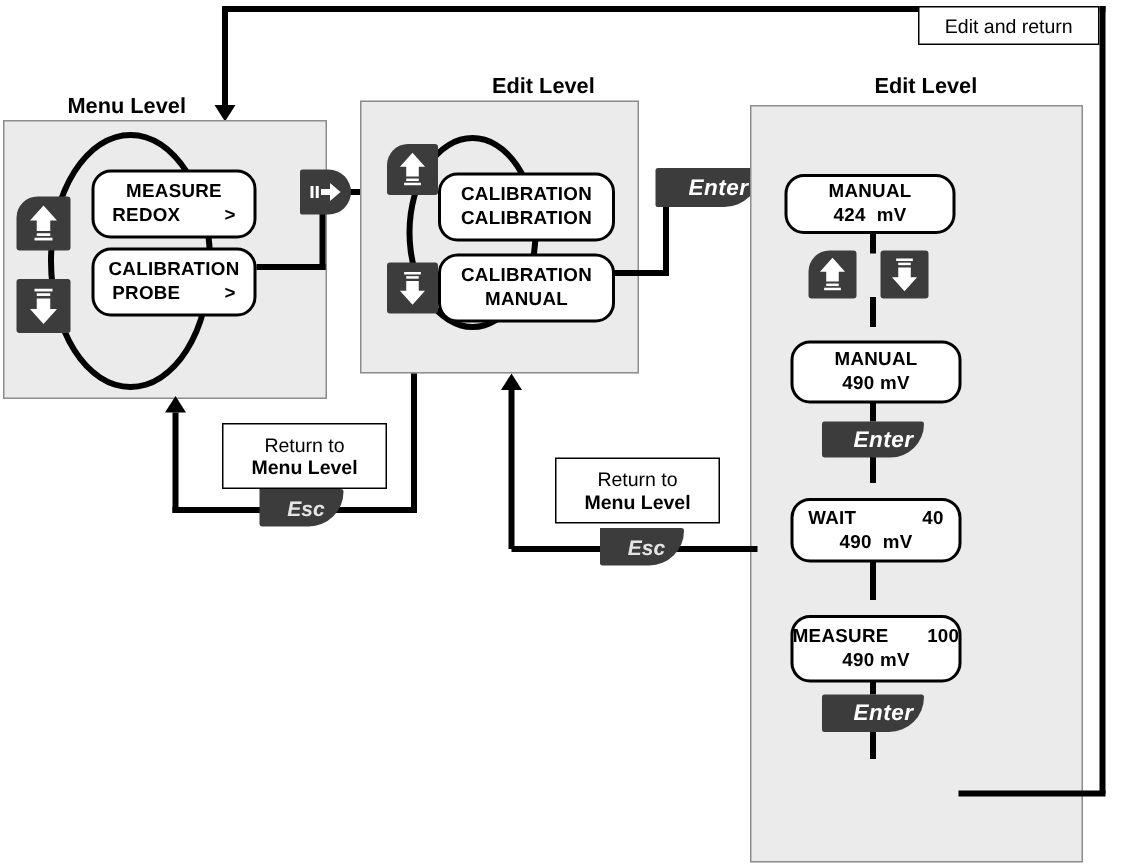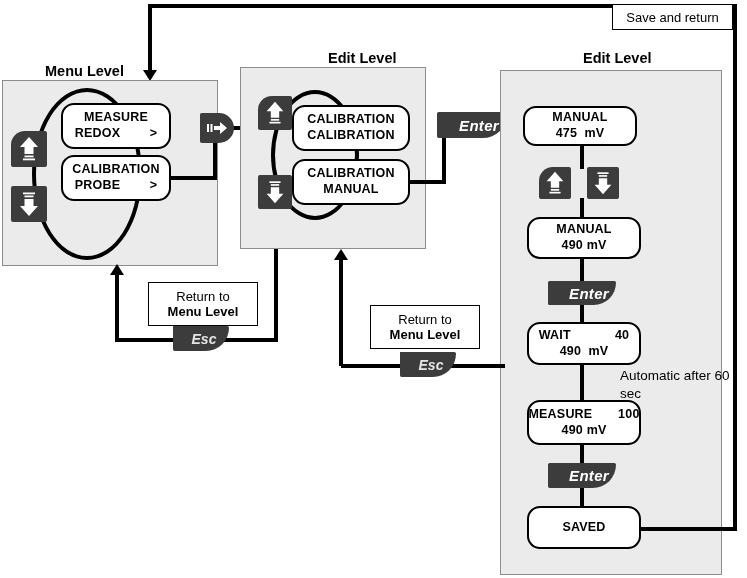--- a/index.html
+++ b/index.html
@@ -6,21 +6,21 @@
   body{font-family:"Liberation Sans", sans-serif;}
   #stage{position:relative;width:747px;height:578px;background:#ffffff;overflow:hidden;}
 
   
   .panel{position:absolute;background:#ebebeb;border:1px solid #8d8d8d;box-sizing:border-box;}
   .panel-title{position:absolute;font-weight:bold;font-size:14.5px;color:#000;white-space:nowrap;}
 
   
   .lcd{position:absolute;background:#ffffff;border:2px solid #000;border-radius:13px;
        box-sizing:border-box;display:flex;flex-direction:column;align-items:center;
-       justify-content:center;font-size:12.5px;font-weight:bold;color:#000;letter-spacing:.2px;}
+       justify-content:center;font-size:12.5px;font-weight:bold;color:#000;letter-spacing:.2px;margin-top:10px;}
   .lcd .l1,.lcd .l2{display:block;white-space:pre;line-height:1.25;}
   .lcd.single{justify-content:center;}
 
   
   .note{position:absolute;background:#ffffff;border:1px solid #000;box-sizing:border-box;
         display:flex;flex-direction:column;align-items:center;justify-content:center;
         font-size:13px;color:#000;}
   .note .n1{font-weight:normal;}
   .note .n2{font-weight:bold;}
 
@@ -59,21 +59,21 @@
 <body>
 
 <div id="stage">
 
   <div class="ln h" style="left:148px;top:4px;width:589px;"></div>
   <div class="ln v" style="left:148px;top:4px;height:68px;"></div>
   <div class="ahead down" style="left:143px;top:70px;"></div>
   <div class="ln v" style="left:733px;top:4px;height:525px;"></div>
 
   <div class="note" style="left:612px;top:4px;width:121px;height:26px;">
-    <span class="n1">Save and return</span>
+    <span class="n1">Edit and return</span>
   </div>
 
   <div class="panel-title" style="left:45px;top:63px;">Menu Level</div>
   <div class="panel-title" style="left:328px;top:50px;">Edit Level</div>
   <div class="panel-title" style="left:583px;top:50px;">Edit Level</div>
 
   <div class="panel" style="left:2px;top:80px;width:216px;height:186px;"></div>
 
   <div class="loop" style="left:32px;top:88px;width:110px;height:172px;"></div>
 
@@ -156,21 +156,21 @@
   <div class="ln v" style="left:580px;top:141px;height:28px;"></div>
   <div class="ln v" style="left:580px;top:198px;height:20px;"></div>
   <div class="ln v" style="left:580px;top:259px;height:22px;"></div>
   <div class="ln v" style="left:580px;top:304px;height:18px;"></div>
   <div class="ln v" style="left:580px;top:364px;height:36px;"></div>
   <div class="ln v" style="left:580px;top:445px;height:18px;"></div>
   <div class="ln v" style="left:580px;top:488px;height:18px;"></div>
 
   <div class="lcd" style="left:523px;top:106px;width:114px;height:40px;">
     <span class="l1">MANUAL</span>
-    <span class="l2">475  mV</span>
+    <span class="l2">424  mV</span>
   </div>
 
   <div class="keyup" style="left:539px;top:167px;width:32px;height:32px;padding:3px;">
     <svg width="26" height="26" viewBox="0 0 28 28">
       <polygon points="14,2 23,12 18.5,12 18.5,19 9.5,19 9.5,12 5,12" fill="#ffffff"></polygon>
       <rect x="9.5" y="20.5" width="9" height="1.8" fill="#ffffff"></rect>
       <rect x="8" y="23.5" width="12" height="1.8" fill="#ffffff"></rect>
     </svg>
   </div>
   <div class="keydown" style="left:587px;top:167px;width:32px;height:32px;padding:3px;">
@@ -188,34 +188,30 @@
 
   <div class="keyenter" style="left:548px;top:281px;width:68px;height:24px;">
     <span>Enter</span>
   </div>
 
   <div class="lcd" style="left:527px;top:322px;width:114px;height:43px;">
     <span class="l1">WAIT            40</span>
     <span class="l2">490  mV</span>
   </div>
 
-  <div class="plaintext" style="left:620px;top:367px;width:125px;">Automatic after 60 sec</div>
 
   <div class="lcd" style="left:527px;top:400px;width:114px;height:45px;">
     <span class="l1">MEASURE       100</span>
     <span class="l2">490 mV</span>
   </div>
 
   <div class="keyenter" style="left:548px;top:463px;width:68px;height:25px;">
     <span>Enter</span>
   </div>
 
-  <div class="lcd single" style="left:527px;top:506px;width:114px;height:43px;">
-    <span class="l1">SAVED</span>
-  </div>
 
   <div class="ln h" style="left:639px;top:527px;width:98px;"></div>
 
   <div class="ln v" style="left:274px;top:249px;height:93px;"></div>
   <div class="ln h" style="left:115px;top:338px;width:163px;"></div>
   <div class="ln v" style="left:115px;top:275px;height:67px;"></div>
   <div class="ahead up" style="left:110px;top:264px;"></div>
 
   <div class="note" style="left:148px;top:282px;width:110px;height:44px;">
     <span class="n1">Return to</span>

